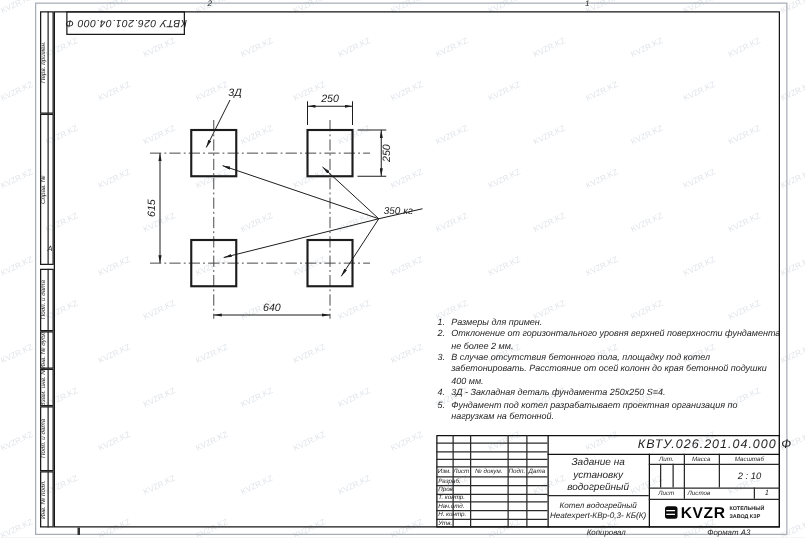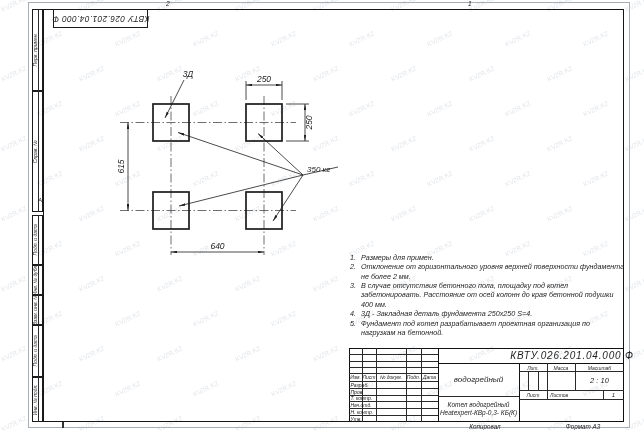--- a/index.html
+++ b/index.html
@@ -277,35 +277,44 @@
   <div class="t" style="left:350.5px;top:381.8px;font-size:5px;">Разраб.</div>
   <div class="t" style="left:350.5px;top:388.6px;font-size:5px;">Пров.</div>
   <div class="t" style="left:350.5px;top:395.4px;font-size:5px;">Т. контр.</div>
   <div class="t" style="left:350.5px;top:402.2px;font-size:5px;">Нач.отд.</div>
   <div class="t" style="left:350.5px;top:409px;font-size:5px;">Н. контр.</div>
   <div class="t" style="left:350.5px;top:415.8px;font-size:5px;">Утв.</div>
 
   <div class="t c" style="left:438px;top:348px;width:186px;height:15px;font-size:10px;letter-spacing:.8px;margin-left:41px;">КВТУ.026.201.04.000 Ф</div>
   <div class="box c" style="left:438px;top:363px;width:81px;height:33px;">
     <div style="font-style:italic;font-size:8px;line-height:1.25;">
+      <div>Задание на установку</div>
       <div>водогрейный</div>
     </div>
   </div>
   <div class="box c" style="left:438px;top:396px;width:81px;height:26px;">
     <div style="font-style:italic;font-size:6.5px;line-height:1.3;">
       <div>Котел водогрейный</div>
       <div>Heatexpert-КВр-0,3- КБ(К)</div>
     </div>
   </div>
   <div class="t c" style="left:519px;top:364px;width:28px;height:7px;font-size:5px;">Лит.</div>
   <div class="t c" style="left:547px;top:364px;width:28px;height:7px;font-size:5px;">Масса</div>
   <div class="t c" style="left:575px;top:364px;width:49px;height:7px;font-size:5px;">Масштаб</div>
   <div class="t c" style="left:575px;top:374px;width:49px;height:12px;font-size:7.5px;">2 : 10</div>
   <div class="t c" style="left:520px;top:391px;width:26px;height:7px;font-size:5px;">Лист</div>
   <div class="t" style="left:550px;top:391.5px;font-size:5px;">Листов</div>
   <div class="t c" style="left:603px;top:390.5px;width:21px;height:8px;font-size:6px;">1</div>
 
+  <div class="box" style="left:521px;top:400px;width:101px;height:20px;display:flex;align-items:center;justify-content:center;gap:3px;">
+    <span class="gear"></span>
+    <span style="font-weight:900;font-size:12.5px;letter-spacing:.5px;color:#050505;">KVZR</span>
+    <span style="display:flex;flex-direction:column;font-size:4.3px;font-weight:bold;line-height:1.4;color:#222;">
+      <span>КОТЕЛЬНЫЙ</span>
+      <span>ЗАВОД КЗР</span>
+    </span>
+  </div>
 
   <div class="t c" style="left:455px;top:423px;width:60px;height:7px;font-size:6.3px;">Копировал</div>
   <div class="t c" style="left:558px;top:423px;width:50px;height:7px;font-size:6.3px;">Формат А3</div>
   <div class="vl" style="left:62px;top:422px;height:6px;width:1.5px;background:#333;"></div>
 
 </div>
 
 </body></html>

